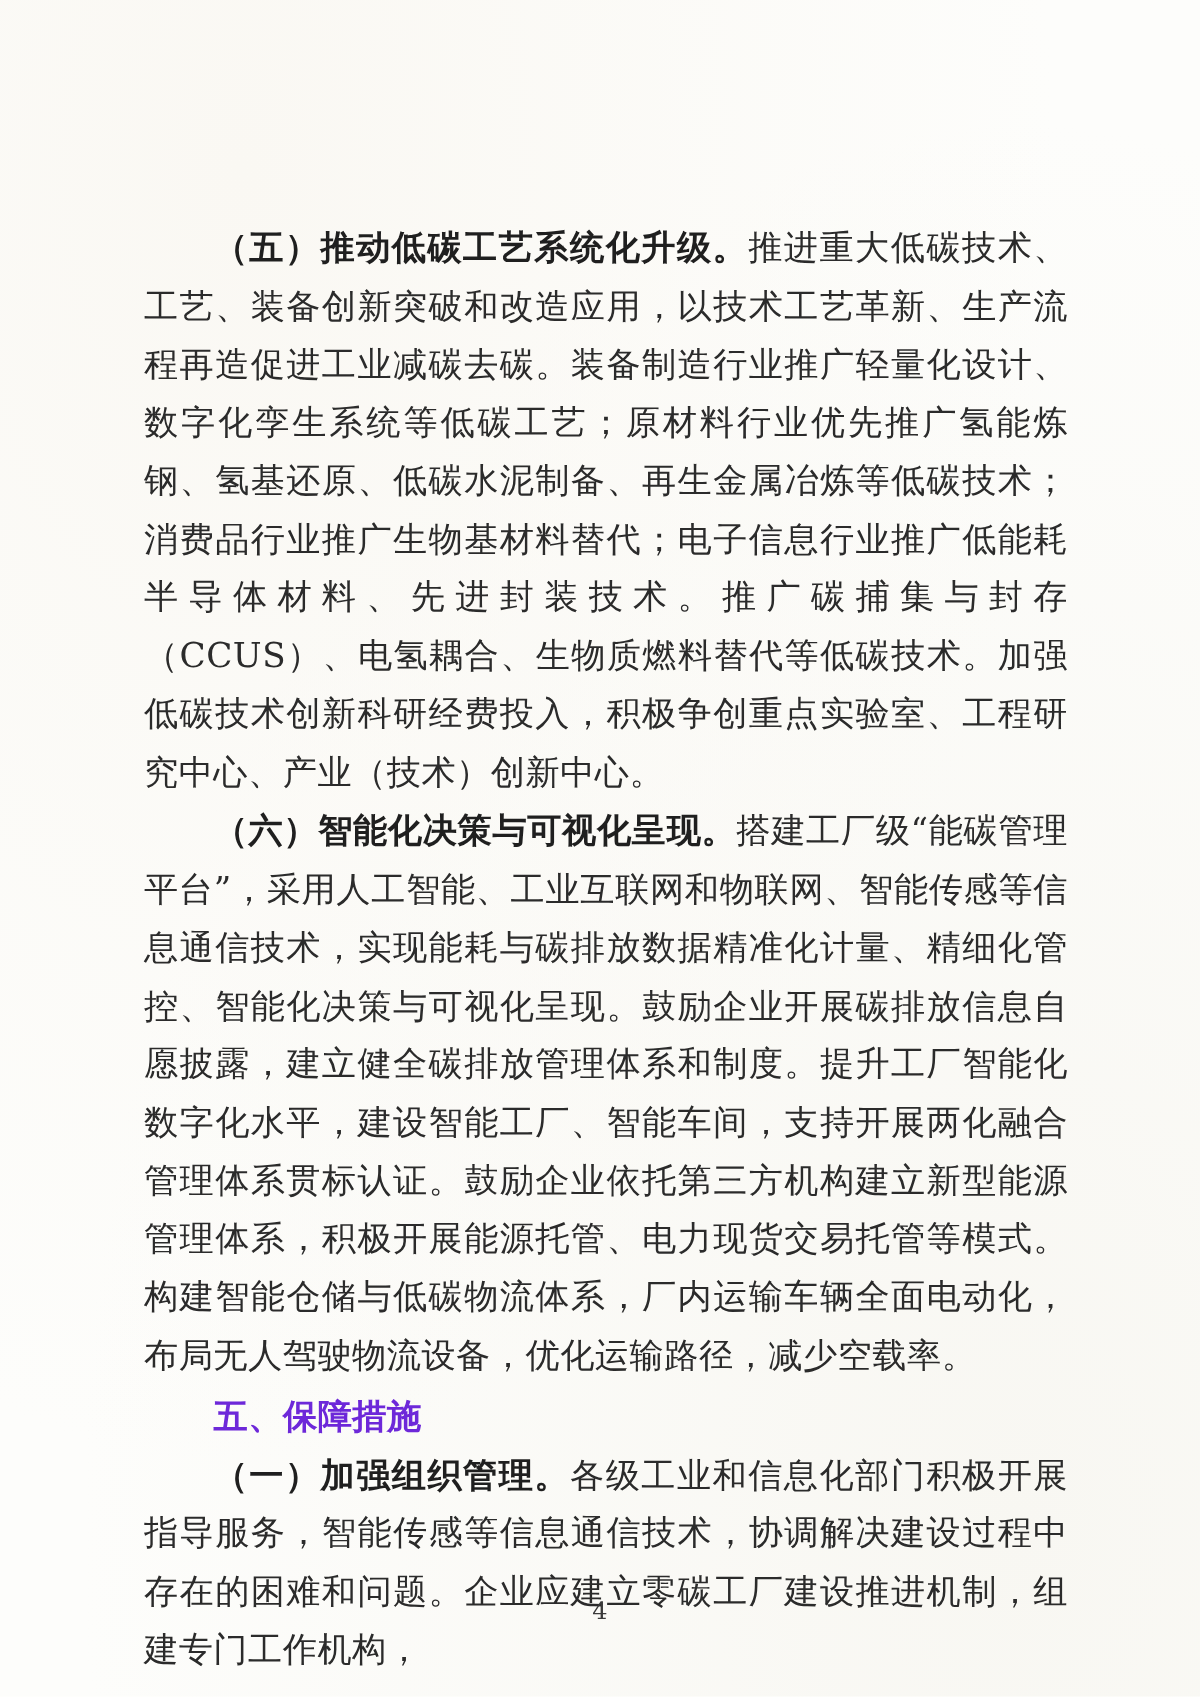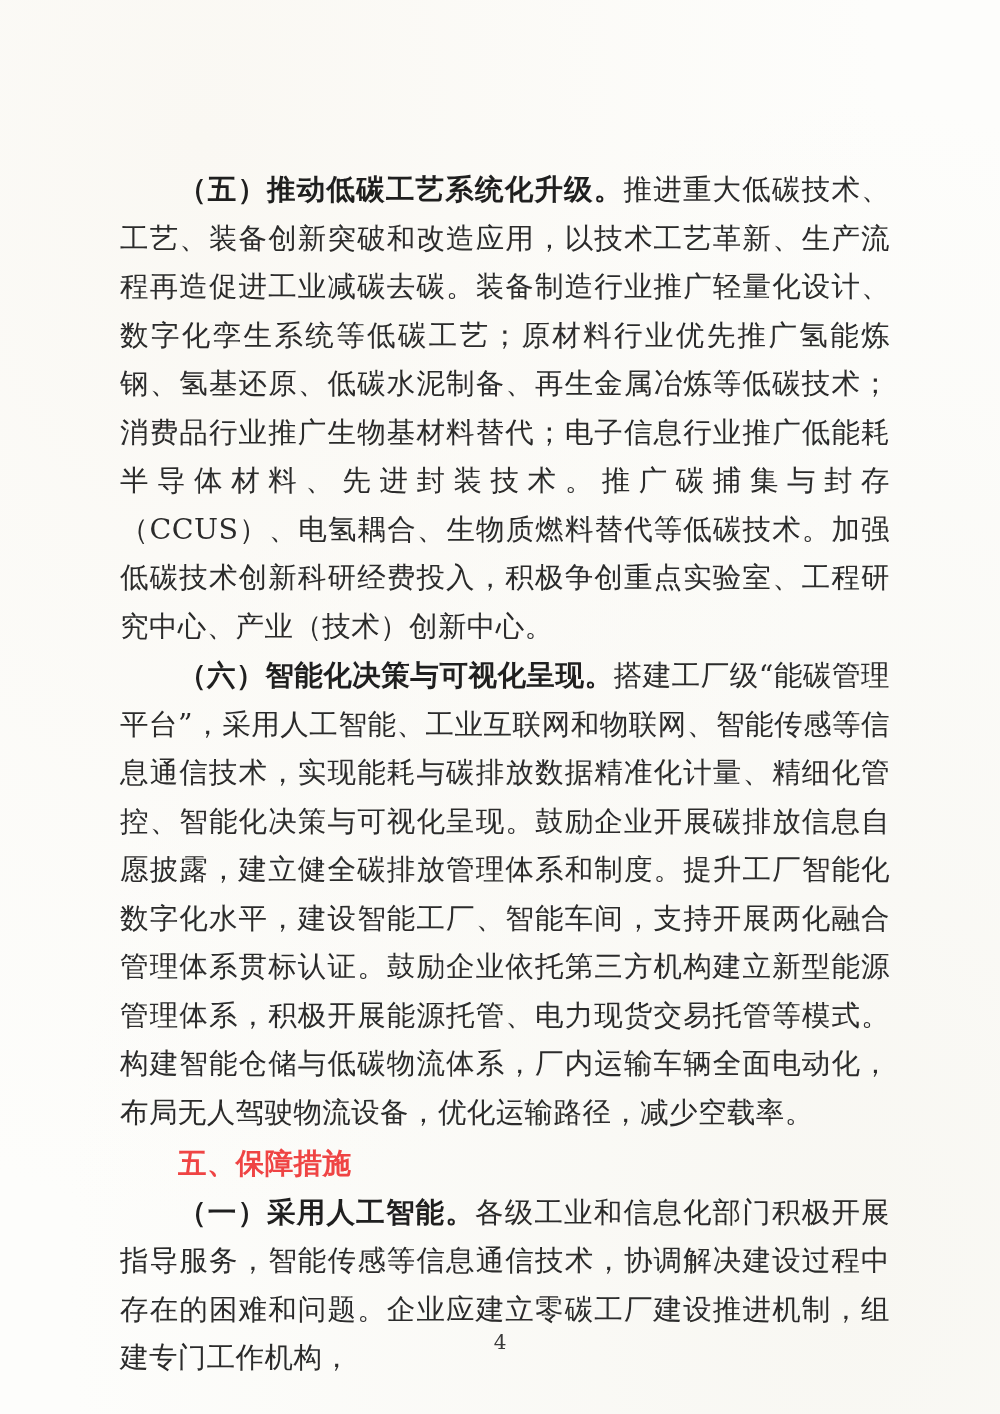--- a/index.html
+++ b/index.html
@@ -23,40 +23,40 @@
     position: absolute;
     inset: 0;
     background:
       radial-gradient(ellipse at 20% 10%, rgba(250,248,243,1) 0%, rgba(253,253,251,0) 60%),
       radial-gradient(ellipse at 85% 90%, rgba(248,247,242,1) 0%, rgba(253,253,251,0) 65%);
     pointer-events: none;
   }
   .content {
     position: absolute;
     left: 120px;
-    top: 165px;
+    top: 182px;
     width: 770px;
   }
   p {
     margin: 0 0 0 0;
     font-size: 28.5px;
     line-height: 48.5px;
     color: #2b2b2b;
     text-align: justify;
     text-justify: inter-ideograph;
     letter-spacing: 0.4px;
     font-family: "DejaVu Serif", serif;
   }
   p.indent {
     text-indent: 58px;
   }
   .heading {
     font-size: 28.5px;
     line-height: 48.5px;
-    color: #ef4444;
+    color: #6d28d9;
     text-indent: 58px;
     font-weight: 600;
     margin-top: 2px;
   }
   .lead {
     font-weight: 600;
     color: #1f1f1f;
   }
   .page-number {
     position: absolute;
@@ -81,19 +81,19 @@
       <span class="lead">（五）推动低碳工艺系统化升级。</span><span>推进重大低碳技术、工艺、装备创新突破和改造应用，以技术工艺革新、生产流程再造促进工业减碳去碳。装备制造行业推广轻量化设计、数字化孪生系统等低碳工艺；原材料行业优先推广氢能炼钢、氢基还原、低碳水泥制备、再生金属冶炼等低碳技术；消费品行业推广生物基材料替代；电子信息行业推广低能耗半导体材料、先进封装技术。推广碳捕集与封存（CCUS）、电氢耦合、生物质燃料替代等低碳技术。加强低碳技术创新科研经费投入，积极争创重点实验室、工程研究中心、产业（技术）创新中心。</span>
     </p>
 
     <p class="indent">
       <span class="lead">（六）智能化决策与可视化呈现。</span><span>搭建工厂级“能碳管理平台”，采用人工智能、工业互联网和物联网、智能传感等信息通信技术，实现能耗与碳排放数据精准化计量、精细化管控、智能化决策与可视化呈现。鼓励企业开展碳排放信息自愿披露，建立健全碳排放管理体系和制度。提升工厂智能化数字化水平，建设智能工厂、智能车间，支持开展两化融合管理体系贯标认证。鼓励企业依托第三方机构建立新型能源管理体系，积极开展能源托管、电力现货交易托管等模式。构建智能仓储与低碳物流体系，厂内运输车辆全面电动化，布局无人驾驶物流设备，优化运输路径，减少空载率。</span>
     </p>
 
     <p class="heading">五、保障措施</p>
 
     <p class="indent">
-      <span class="lead">（一）采用人工智能。</span><span>各级工业和信息化部门积极开展指导服务，智能传感等信息通信技术，协调解决建设过程中存在的困难和问题。企业应建立零碳工厂建设推进机制，组建专门工作机构，</span>
+      <span class="lead">（一）加强组织管理。</span><span>各级工业和信息化部门积极开展指导服务，智能传感等信息通信技术，协调解决建设过程中存在的困难和问题。企业应建立零碳工厂建设推进机制，组建专门工作机构，</span>
     </p>
 
   </div>
 
   <div class="page-number">4</div>
 </div>
 
 </body></html>

